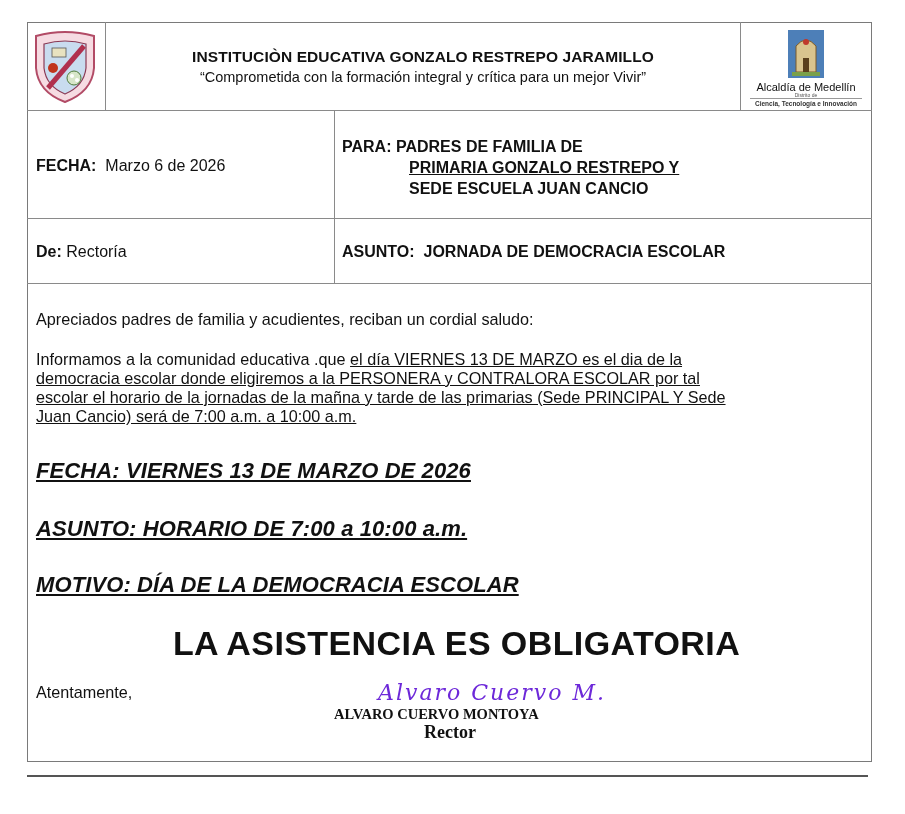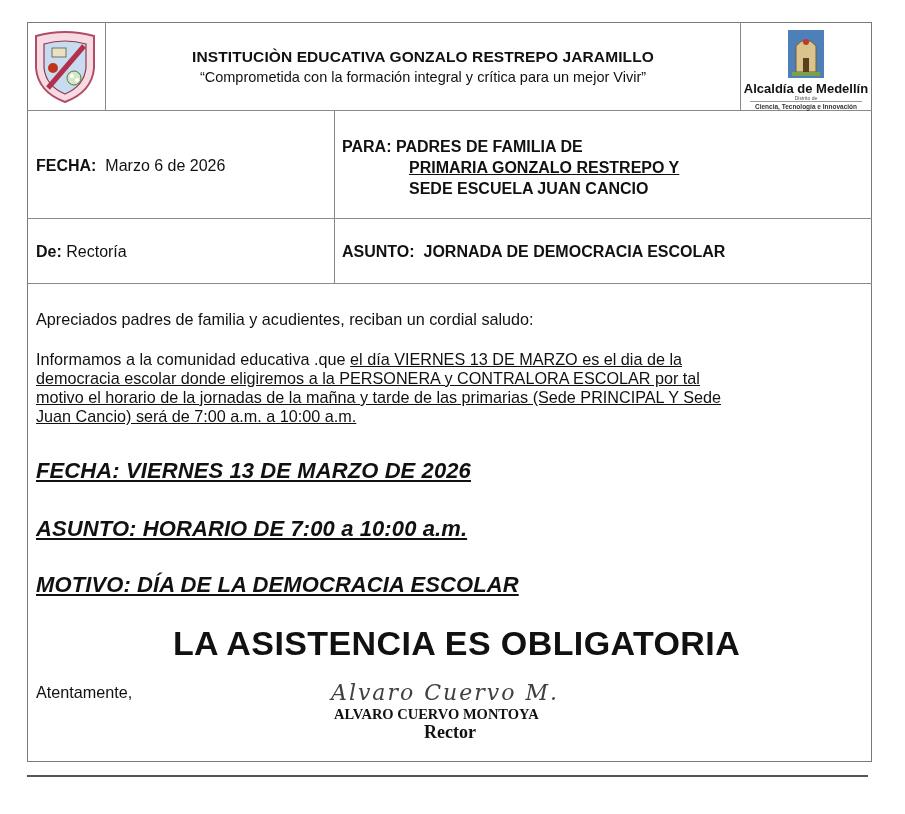--- a/index.html
+++ b/index.html
@@ -20,22 +20,22 @@
   .b { font-weight: bold; }
 
   .para { position: absolute; left: 36px; font-size: 16.2px; line-height: 19px; width: 800px; }
   .u { text-decoration: underline; }
 
   .big { position: absolute; left: 36px; font-weight: bold; font-size: 22px; text-decoration: underline; letter-spacing: 0.1px; font-style: italic; }
   .notice { position: absolute; left: 34px; width: 845px; top: 624px; text-align: center;
             font-weight: bold; font-size: 34px; letter-spacing: 0.4px; }
 
   .sig-block { position: absolute; left: 300px; top: 684px; width: 300px; text-align: center; }
-  .signature { font-family: "DejaVu Serif", serif; font-style: italic; font-size: 22px; color: #404040;
-               position: absolute; left: 6px; top: -4px; width: 300px; text-align: left; letter-spacing: 2px; margin-left: 25px; }
+  .signature { font-family: "DejaVu Serif", serif; font-style: italic; font-size: 22px; color: #6d28d9;
+               position: absolute; left: 6px; top: -4px; width: 300px; text-align: right; letter-spacing: 2px; }
   .sig-name { position: absolute; left: 34px; top: 22px; font-family: "Liberation Serif", serif; font-weight: bold; font-size: 14.5px; }
   .sig-role { position: absolute; left: 0; width: 300px; top: 38px; font-family: "Liberation Serif", serif; font-weight: bold; font-size: 18px; text-align: center; }
 </style>
 </head>
 <body>
 
 <div class="frame"></div>
 
 <div class="hline" style="left:27px; top:110px; width:845px;"></div>
 <div class="vline" style="left:105px; top:22px; height:89px;"></div>
@@ -64,21 +64,21 @@
 </div>
 
 <div class="logo-right">
   <svg width="40" height="52" viewBox="0 0 40 52" style="display:block;margin:2px auto 0;">
     <rect x="2" y="2" width="36" height="48" fill="#4d7fb8"></rect>
     <path d="M10 44 L10 18 Q20 6 30 18 L30 44 Z" fill="#d9c48e" stroke="#7a5a2a" stroke-width="1"></path>
     <rect x="17" y="30" width="6" height="14" fill="#5a3f1c"></rect>
     <circle cx="20" cy="14" r="3" fill="#c0392b"></circle>
     <rect x="6" y="44" width="28" height="4" fill="#7aa04a"></rect>
   </svg>
-  <div style="font-weight:bold;font-size:13px;margin-top:1px;">Alcaldía de Medellín</div>
+  <div style="font-weight:normal;font-size:11px;margin-top:1px;">Alcaldía de Medellín</div>
   <div style="font-size:5px;color:#555;line-height:5px;border-bottom:0.5px solid #999;margin:0 8px;">Distrito de</div>
   <div style="font-size:6.5px;font-weight:bold;color:#333;margin-top:1px;">Ciencia, Tecnología e Innovación</div>
 </div>
 
 <div class="cell-text" style="left:36px; top:157px;">
   <span class="b">FECHA:</span>&nbsp;
   <span>Marzo 6 de 2026</span>
 </div>
 <div class="cell-text b" style="left:342px; top:136px; line-height:21px;">
   <div><span>PARA:</span> <span>PADRES DE FAMILIA DE</span></div>
@@ -93,21 +93,21 @@
 <div class="cell-text b" style="left:342px; top:243px;">
   <span>ASUNTO:</span>&nbsp;
   <span>JORNADA DE DEMOCRACIA ESCOLAR</span>
 </div>
 
 <div class="para" style="top:310px;">Apreciados padres de familia y acudientes, reciban un cordial saludo:</div>
 
 <div class="para" style="top:350px;">
   <div><span>Informamos a la comunidad educativa .que </span><span class="u">el día VIERNES 13 DE MARZO es el dia de la</span></div>
   <div class="u">democracia escolar donde eligiremos a la PERSONERA y CONTRALORA ESCOLAR  por tal</div>
-  <div class="u">motivo el horario de la jornadas de la mañna y tarde de las primarias (Sede PRINCIPAL Y Sede</div>
+  <div class="u">escolar el horario de la jornadas de la mañna y tarde de las primarias (Sede PRINCIPAL Y Sede</div>
   <div class="u">Juan Cancio)  será de 7:00 a.m. a 10:00 a.m.</div>
 </div>
 
 <div class="big" style="top:458px;">FECHA: VIERNES 13 DE MARZO DE 2026</div>
 <div class="big" style="top:516px;">ASUNTO: HORARIO DE 7:00 a 10:00 a.m.</div>
 <div class="big" style="top:572px;">MOTIVO: DÍA DE LA DEMOCRACIA ESCOLAR</div>
 
 <div class="notice">LA ASISTENCIA ES OBLIGATORIA</div>
 
 <div class="para" style="top:683px;">Atentamente,</div>

